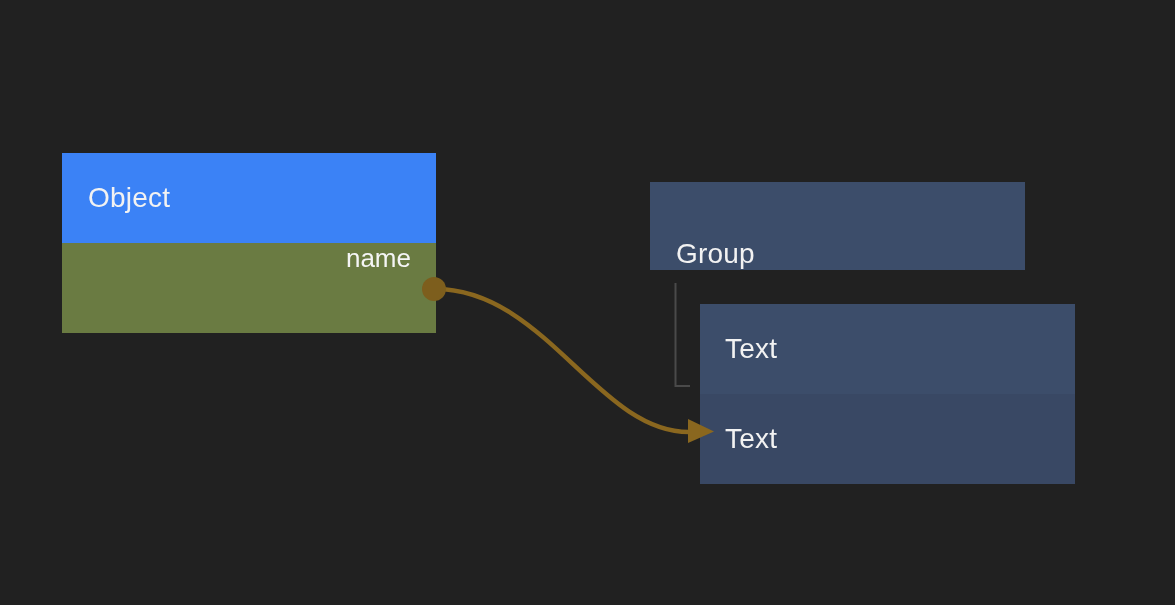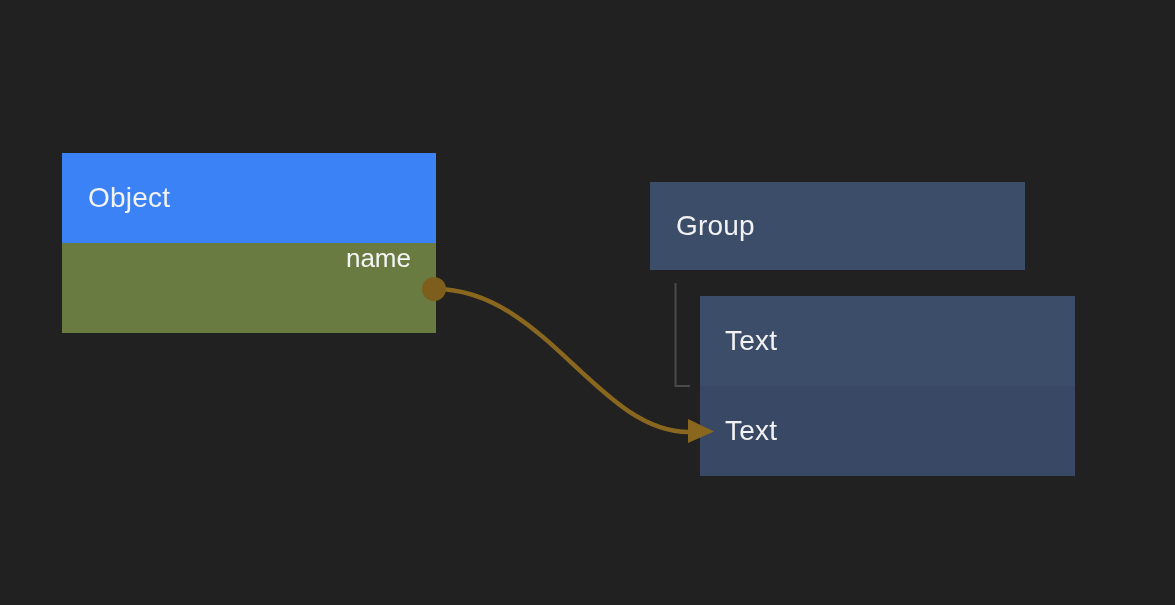--- a/index.html
+++ b/index.html
@@ -49,25 +49,25 @@
   .port-label {
     font-size: 26px;
     color: #f5f5f5;
     white-space: nowrap;
   }
   
   .group-node {
     left: 650px; top: 182px; width: 375px; height: 88px;
     background: #3c4d6a;
     display: flex;
-    align-items: center;
+    align-items: flex-end;
     padding-left: 26px;
   }
   
-  .text-node { left: 700px; top: 296px; width: 375px; height: 180px; }
+  .text-node { left: 700px; top: 304px; width: 375px; height: 180px; }
   .text-header {
     height: 90px;
     background: #3c4d6a;
     display: flex;
     align-items: center;
     padding-left: 25px;
     box-sizing: border-box;
   }
   .text-field-row {
     height: 90px;

